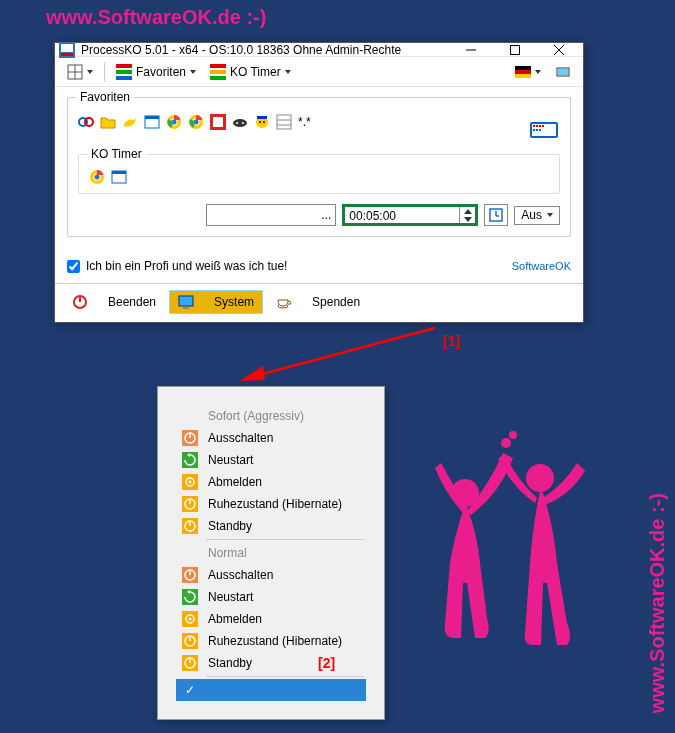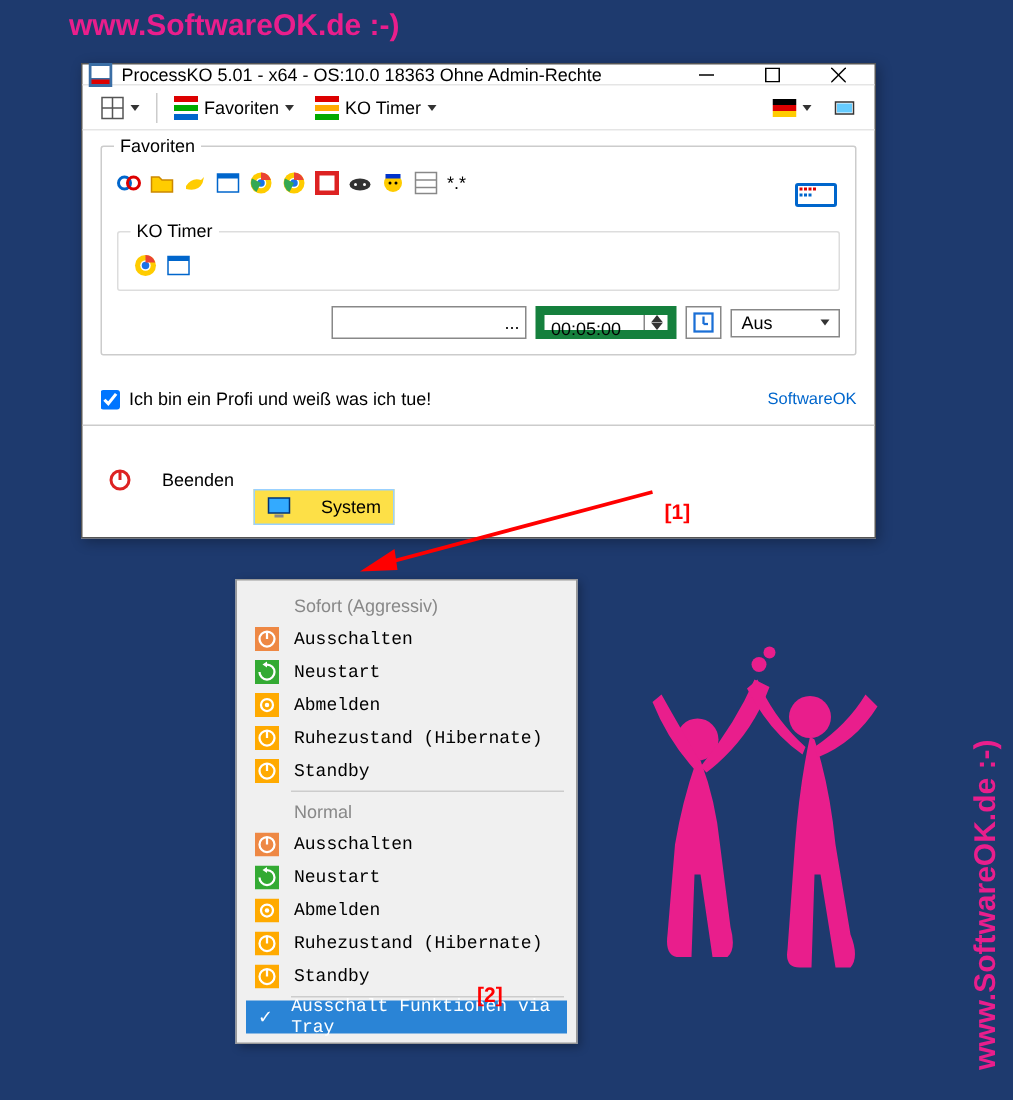--- a/index.html
+++ b/index.html
@@ -127,43 +127,44 @@
 }
 .path-box {
   width: 130px; height: 22px;
   border: 1px solid #888;
   background: #fff;
   display: flex; align-items: center; justify-content: flex-end;
   padding: 0 4px;
 }
 .time-spin {
   display: flex;
-  border: 6px solid #15803d;
+  border: 3px solid #15803d;
   height: 22px;
+  gap: 48px;
 }
 .time-spin .val { width: 66px; padding: 2px 4px; }
 .time-spin .spinners {
   width: 16px;
   border-left: 1px solid #888;
   display: flex; flex-direction: column;
 }
 .time-spin .sp { flex:1; display:flex; align-items:center; justify-content:center; cursor:pointer; }
 .sq-btn {
   width: 24px; height: 22px;
   border: 1px solid #888;
   display: flex; align-items: center; justify-content: center;
   cursor: pointer;
   color: #1a6fd6;
 }
 .aus-drop {
   height: 19px;
   border: 1px solid #888;
   display: flex; align-items: center;
   padding: 0 6px;
-  gap: 32px;
+  gap: 5px;
   cursor: pointer;
 }
 .footer-row {
   display: flex; align-items: center;
   padding: 6px 12px 10px 12px;
 }
 .footer-row label { display:flex; align-items:center; gap:6px; }
 .link-right { margin-left:auto; color:#0066cc; cursor:pointer; font-size:11px; }
 .annot1 {
   position: absolute;
@@ -176,45 +177,45 @@
   padding: 6px 8px 8px 8px;
   display: flex;
   gap: 4px;
 }
 .bbtn {
   display: flex; align-items:center; gap:20px;
   padding: 3px 8px;
   border: 1px solid transparent;
   cursor: pointer;
 }
-.bbtn.active { background:#fde047; border:1px solid #99d1ff;margin-top:36px; }
+.bbtn.active { background:#eab308; border:1px solid #99d1ff; }
 .menu {
   position: absolute;
   top: 386px; left: 157px;
   width: 228px;
   background: #f0f0f0;
   border: 1px solid #999;
   box-shadow: 2px 2px 6px rgba(0,0,0,0.3);
-  padding: 6px;
+  padding: 18px;
 }
 .menu .mhead {
   color: #888;
   padding: 4px 4px 4px 32px;
   font-size: 12px;
 }
 .menu hr { border:none; border-top:1px solid #ccc; margin:2px 2px 2px 30px; }
 .menu .mitem {
   display: flex; align-items: center;
   height: 22px;
   padding-left: 6px;
   cursor: pointer;
   position: relative;
 }
 .menu .mitem .mico { width:16px; height:16px; margin-right: 10px; z-index:1; }
-.menu .mitem .mtxt { font-size:12px;font-family:Liberation Mono, monospace; }
+.menu .mitem .mtxt { font-size:12px; }
 .menu .mitem.hover { background:#2a84d6; color:#fff; }
 .menu .mitem .check {
   width:16px; height:16px; margin-right:10px;
   display:flex; align-items:center; justify-content:center;
   color:#fff; z-index:1;
 }
 .annot2 {
   position: absolute;
   color: #ff0000;
   font-weight: bold;
@@ -461,20 +462,28 @@
         </svg>
       <span>Beenden</span>
     </div>
     <div class="bbtn active">
       <svg class="ico16" viewBox="0 0 16 16">
           <rect x="1" y="2" width="14" height="10" fill="#3af" stroke="#037"></rect>
           <rect x="5" y="13" width="6" height="2" fill="#888"></rect>
         </svg>
       <span>System</span>
     </div>
+    <div class="bbtn">
+      <svg class="ico16" viewBox="0 0 16 16">
+          <ellipse cx="7" cy="12" rx="5" ry="2" fill="#fff" stroke="#850"></ellipse>
+          <path d="M2 6 Q2 12 7 12 Q12 12 12 6 Z" fill="#fff" stroke="#850"></path>
+          <path d="M12 7 Q15 7 15 9 Q15 11 12 10" fill="none" stroke="#850"></path>
+        </svg>
+      <span>Spenden</span>
+    </div>
   </div>
 
   <svg class="arrow-svg" style="top:275px;left:180px;width:210px;height:70px;" viewBox="0 0 210 70">
     <line x1="200" y1="10" x2="20" y2="58" stroke="#ff0000" stroke-width="2.5"></line>
     <polygon points="5,63 28,48 30,62" fill="#ff0000"></polygon>
   </svg>
 </div>
 
 <div class="menu">
   <div class="mhead">Sofort (Aggressiv)</div>
@@ -556,16 +565,15 @@
     <svg class="mico" viewBox="0 0 16 16">
         <rect width="16" height="16" fill="#fa0"></rect>
         <circle cx="8" cy="8" r="5" fill="none" stroke="#fff" stroke-width="1.5"></circle>
         <line x1="8" y1="3" x2="8" y2="8" stroke="#fff" stroke-width="1.5"></line>
       </svg>
     <span class="mtxt">Standby</span>
   </div>
   <hr>
   <div class="mitem hover">
     <span class="check">✓</span>
-    <span class="mtxt">Ausschalt Funktionen via Tray</span>
   </div>
   <div class="annot2" style="top:268px; left:160px;">[2]</div>
 </div>
 
 </body></html>

